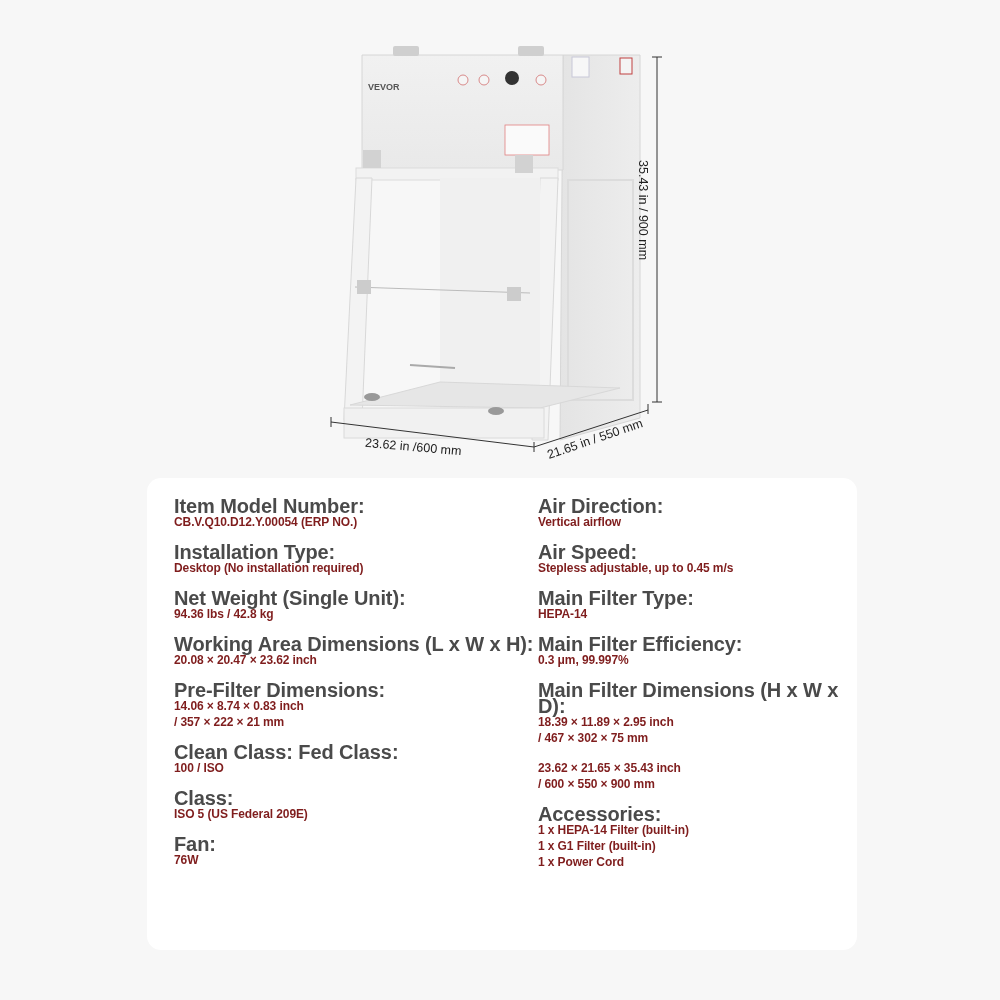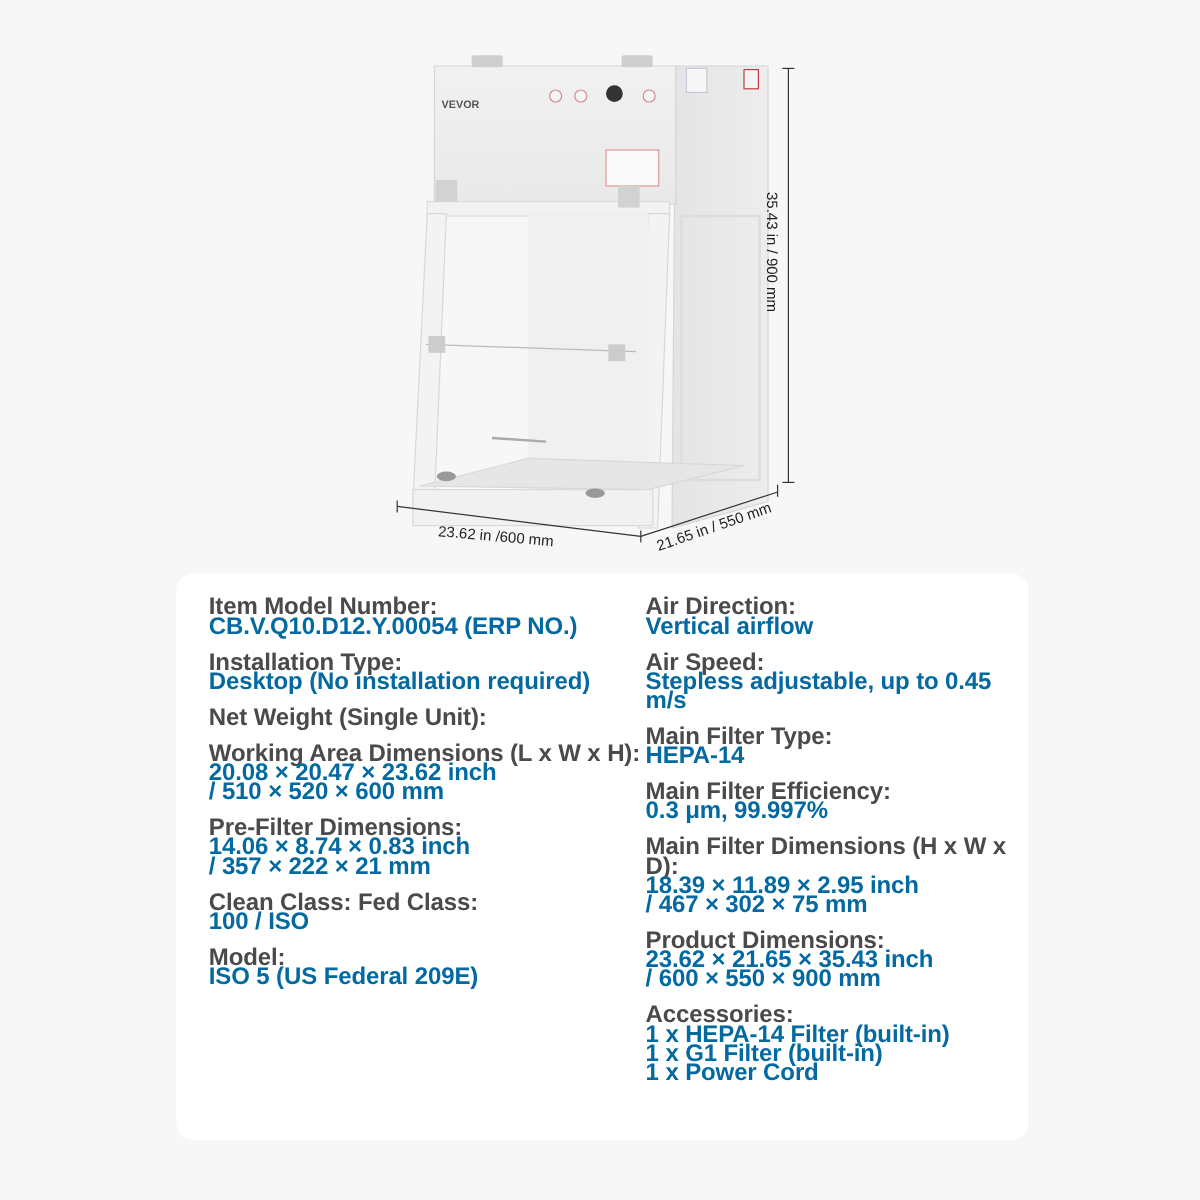--- a/index.html
+++ b/index.html
@@ -46,24 +46,24 @@
     .spec-col.right { left: 391px; width: 320px; }
     .spec-item { margin-bottom: 14px; }
     .spec-label {
       font-size: 20px;
       line-height: 16px;
       color: #4a4a4a;
       letter-spacing: -0.1px;
       font-weight: bold;
     }
     .spec-value {
-      font-size: 20px;
+      font-size: 12px;
       line-height: 16px;
       font-weight: bold;
-      color: #0369a1;
+      color: #7f1d1d;
       letter-spacing: -0.1px;
     }
   </style>
 </head>
 <body>
 
 <div class="product-area">
   <svg width="1000" height="470" viewBox="0 0 1000 470">
     <defs>
       <linearGradient id="sideGrad" x1="0" x2="1" y1="0" y2="0">
@@ -137,38 +137,42 @@
     <div class="spec-item">
       <div class="spec-label">Item Model Number:</div>
       <div class="spec-value">CB.V.Q10.D12.Y.00054 (ERP NO.)</div>
     </div>
     <div class="spec-item">
       <div class="spec-label">Installation Type:</div>
       <div class="spec-value">Desktop (No installation required)</div>
     </div>
     <div class="spec-item">
       <div class="spec-label">Net Weight (Single Unit):</div>
+      <div class="spec-value">94.36 lbs / 42.8 kg</div>
     </div>
     <div class="spec-item">
       <div class="spec-label">Working Area Dimensions (L x W x H):</div>
       <div class="spec-value">20.08 × 20.47 × 23.62 inch</div>
-      <div class="spec-value">/ 510 × 520 × 600 mm</div>
     </div>
     <div class="spec-item">
       <div class="spec-label">Pre-Filter Dimensions:</div>
       <div class="spec-value">14.06 × 8.74 × 0.83 inch</div>
       <div class="spec-value">/ 357 × 222 × 21 mm</div>
     </div>
     <div class="spec-item">
       <div class="spec-label">Clean Class: Fed Class:</div>
       <div class="spec-value">100 / ISO</div>
     </div>
     <div class="spec-item">
-      <div class="spec-label">Model:</div>
+      <div class="spec-label">Class:</div>
       <div class="spec-value">ISO 5 (US Federal 209E)</div>
+    </div>
+    <div class="spec-item">
+      <div class="spec-label">Fan:</div>
+      <div class="spec-value">76W</div>
     </div>
   </div>
 
   <div class="spec-col right">
     <div class="spec-item">
       <div class="spec-label">Air Direction:</div>
       <div class="spec-value">Vertical airflow</div>
     </div>
     <div class="spec-item">
       <div class="spec-label">Air Speed:</div>
@@ -181,21 +185,20 @@
     <div class="spec-item">
       <div class="spec-label">Main Filter Efficiency:</div>
       <div class="spec-value">0.3 μm, 99.997%</div>
     </div>
     <div class="spec-item">
       <div class="spec-label">Main Filter Dimensions (H x W x D):</div>
       <div class="spec-value">18.39 × 11.89 × 2.95 inch</div>
       <div class="spec-value">/ 467 × 302 × 75 mm</div>
     </div>
     <div class="spec-item">
-      <div class="spec-label">Product Dimensions:</div>
       <div class="spec-value">23.62 × 21.65 × 35.43 inch</div>
       <div class="spec-value">/ 600 × 550 × 900 mm</div>
     </div>
     <div class="spec-item">
       <div class="spec-label">Accessories:</div>
       <div class="spec-value">1 x HEPA-14 Filter (built-in)</div>
       <div class="spec-value">1 x G1 Filter (built-in)</div>
       <div class="spec-value">1 x Power Cord</div>
     </div>
   </div>

